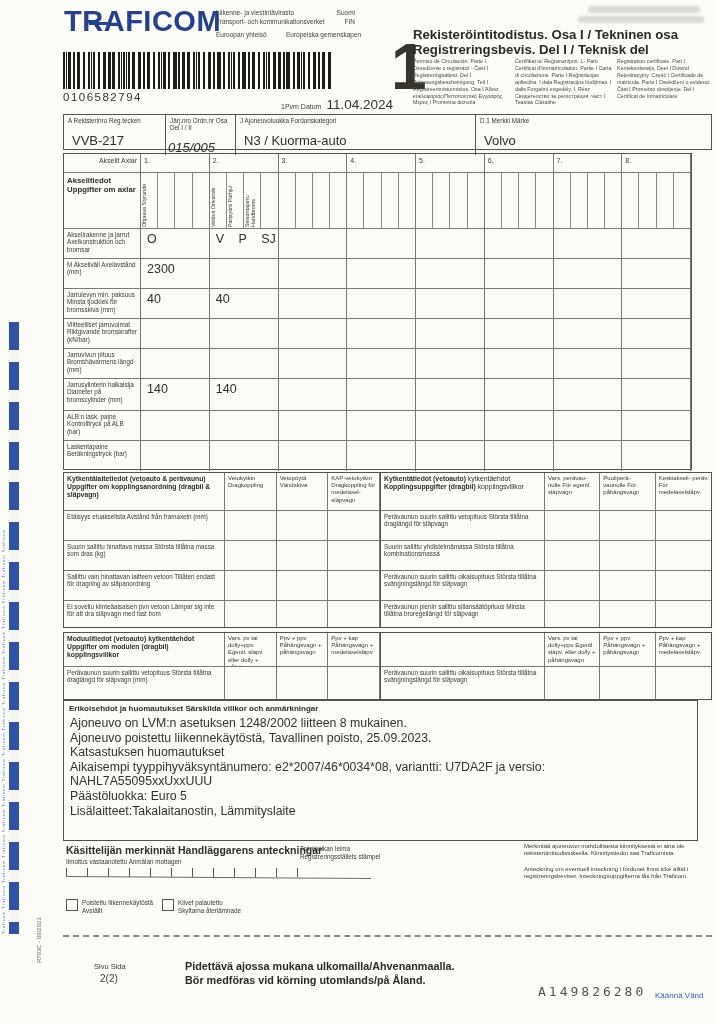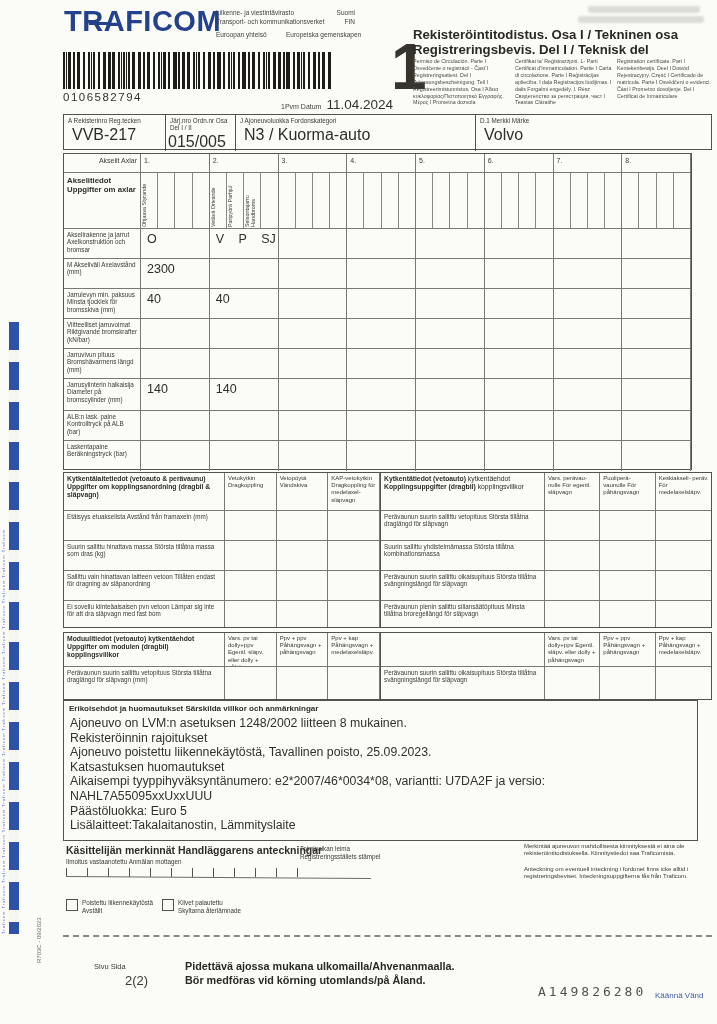--- a/index.html
+++ b/index.html
@@ -48,21 +48,21 @@
   .val{font-size:12.5px;padding:3px 0 0 6px;color:#302e29;}
   .hdr{font-size:6px;line-height:7.2px;padding:2px 2px 0 3px;color:#3b3934;overflow-wrap:anywhere;}
   .bold{font-weight:bold;}
 
   
   .id-grid{left:63px;top:114px;width:649px;height:36px;display:grid;
            grid-template-columns:102px 70px 240px 1fr;}
   .id-cell{position:relative;border-right:1px solid #54524c;box-sizing:border-box;}
   .id-cell:last-child{border-right:none;}
   .id-lbl{font-size:6.3px;line-height:7.2px;padding:2px 2px 0 4px;color:#3b3934;}
-  .id-val{font-size:16px;padding:2px 0 0 8px;color:#302e29;}
+  .id-val{font-size:13px;padding:9px 0 0 8px;color:#302e29;}
 
   
   .axle-grid{left:63px;top:153px;width:629px;height:317px;display:grid;
              grid-template-columns:77px repeat(8,1fr);
              grid-template-rows:19px 56px 30px 30px 30px 30px 30px 32px 30px 30px;}
   .ax-hdr{font-size:7px;padding:3px 3px 0 3px;color:#3b3934;}
   .corner{text-align:right;}
   .subgroup{display:flex;}
   .sub{flex:1;border-right:1px solid #8a877e;position:relative;}
   .sub:last-child{border-right:none;}
@@ -103,21 +103,21 @@
   .cb1{left:66px;top:899px;}
   .cb2{left:162px;top:899px;}
   .cb-lbl{font-size:6.3px;line-height:7.6px;color:#3b3934;}
   .cbl1{left:82px;top:899px;width:78px;}
   .cbl2{left:178px;top:899px;width:90px;}
 
   
   .form-code{left:36px;top:893px;height:70px;writing-mode:vertical-rl;transform:rotate(180deg);
              font-size:6px;color:#6e6b63;}
   .page-lbl{left:94px;top:962px;font-size:7.5px;color:#3b3934;}
-  .page-val{left:100px;top:973px;font-size:13px;color:#3b3934;margin-left:25px;}
+  .page-val{left:100px;top:973px;font-size:10px;color:#3b3934;}
   .keep{left:185px;top:959px;font-size:10.8px;font-weight:bold;line-height:14px;color:#2b2925;}
   .serial{left:538px;top:984px;font-family:"DejaVu Sans Mono",monospace;font-size:13px;
           letter-spacing:3px;color:#53514c;}
   .turn{left:655px;top:991px;font-size:8px;color:#3b5fa8;}
 </style>
 </head>
 <body>
 
 <div class="page">
 
@@ -158,21 +158,21 @@
     <span class="date-value">11.04.2024</span>
   </div>
 
   <div class="abs id-grid box">
     <div class="id-cell">
       <div class="id-lbl">A Rekisterinro Reg.tecken</div>
       <div class="id-val">VVB-217</div>
     </div>
     <div class="id-cell">
       <div class="id-lbl">Järj.nro Ordn.nr Osa Del I / II</div>
-      <div class="id-val" style="padding-left:2px;">015/005</div>
+      <div class="id-val" style="padding-left:2px;font-style:italic;">015/005</div>
     </div>
     <div class="id-cell">
       <div class="id-lbl">J Ajoneuvoluokka Fordonskategori</div>
       <div class="id-val">N3 / Kuorma-auto</div>
     </div>
     <div class="id-cell">
       <div class="id-lbl">D.1 Merkki Märke</div>
       <div class="id-val">Volvo</div>
     </div>
   </div>
@@ -400,21 +400,20 @@
       <div class="c noB"></div>
         <div class="c noB"></div>
         <div class="c noB noR"></div>
     </div>
   </div>
 
   <div class="abs remarks box">
     <div class="remarks-title">Erikoisehdot ja huomautukset Särskilda villkor och anmärkningar</div>
     <div class="remarks-lines">
       <div>Ajoneuvo on LVM:n asetuksen 1248/2002 liitteen 8 mukainen.</div>
-      <div>Rekisteröinnin rajoitukset</div>
       <div>Ajoneuvo poistettu liikennekäytöstä, Tavallinen poisto, 25.09.2023.</div>
       <div>Katsastuksen huomautukset</div>
       <div>Aikaisempi tyyppihyväksyntänumero: e2*2007/46*0034*08, variantti: U7DA2F ja versio:</div>
       <div>NAHL7A55095xxUxxUUU</div>
       <div>Päästöluokka: Euro 5</div>
       <div>Lisälaitteet:Takalaitanostin, Lämmityslaite</div>
     </div>
   </div>
 
   <div class="abs handler"></div>

